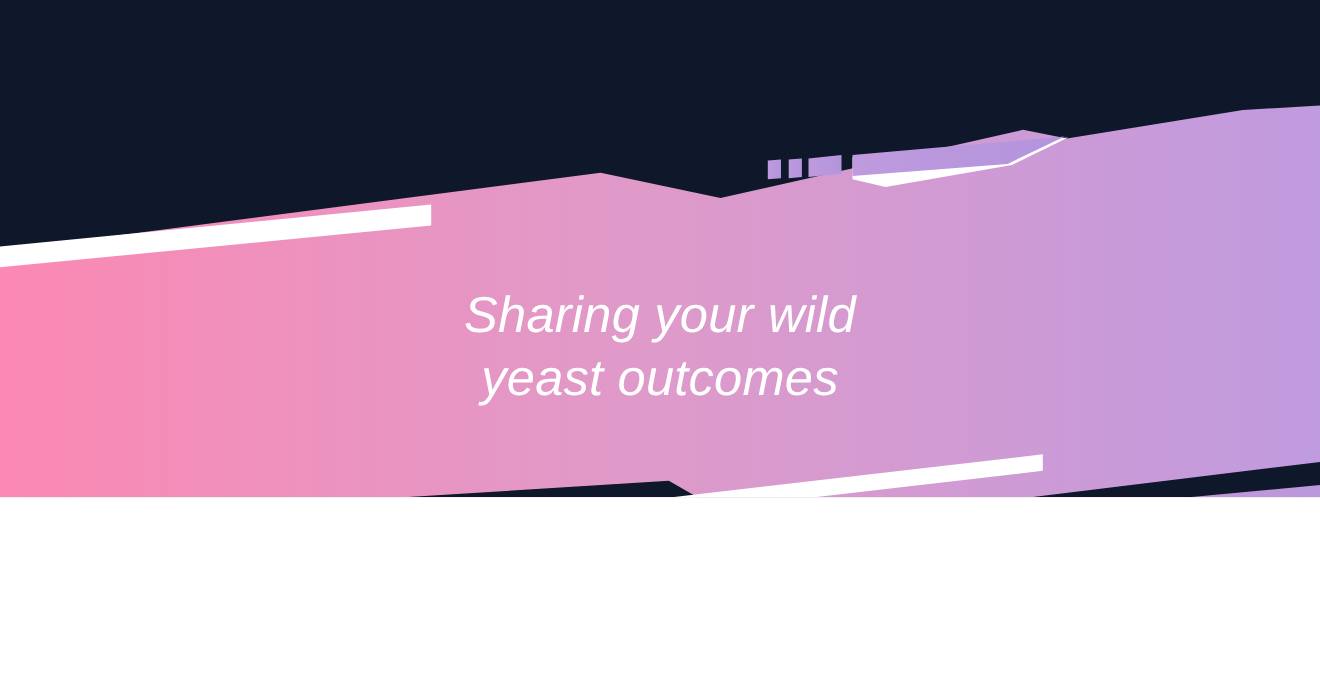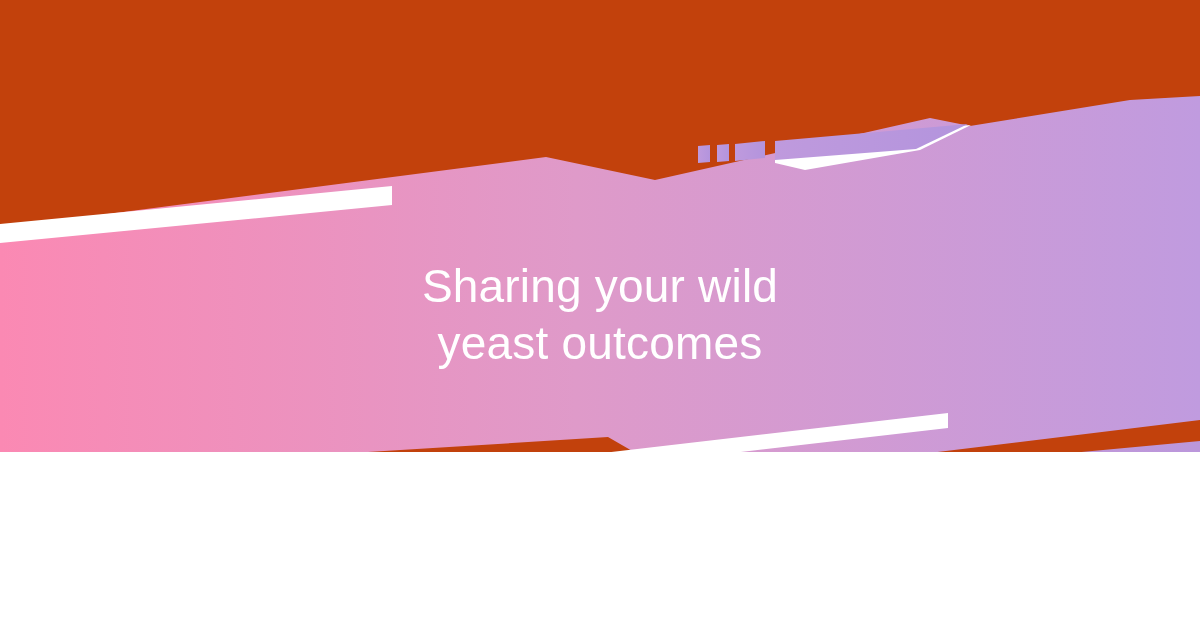--- a/index.html
+++ b/index.html
@@ -8,22 +8,23 @@
     padding: 0;
     background: #ffffff;
   }
   body {
     font-family: "Liberation Sans", sans-serif;
   }
   .banner {
     position: relative;
     width: 1200px;
     height: 452px;
-    background: #c2410c;
+    background: #0f172a;
     overflow: hidden;
+    font-style: italic;
   }
   .banner-svg {
     position: absolute;
     inset: 0;
     width: 1200px;
     height: 630px;
     display: block;
   }
   .title-layer {
     position: absolute;

